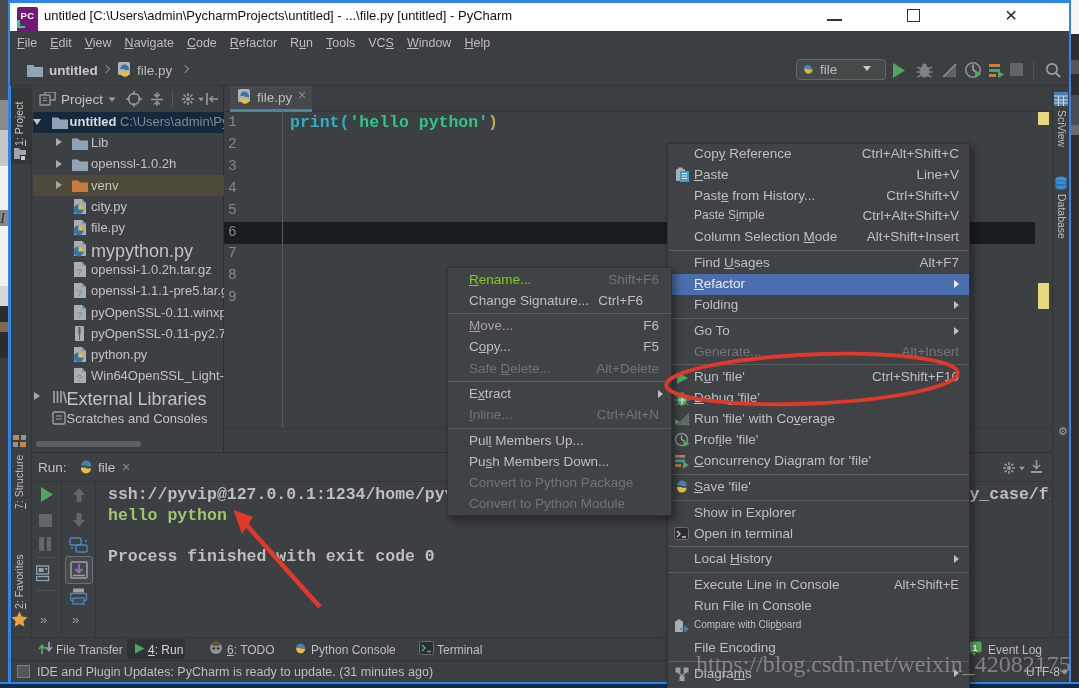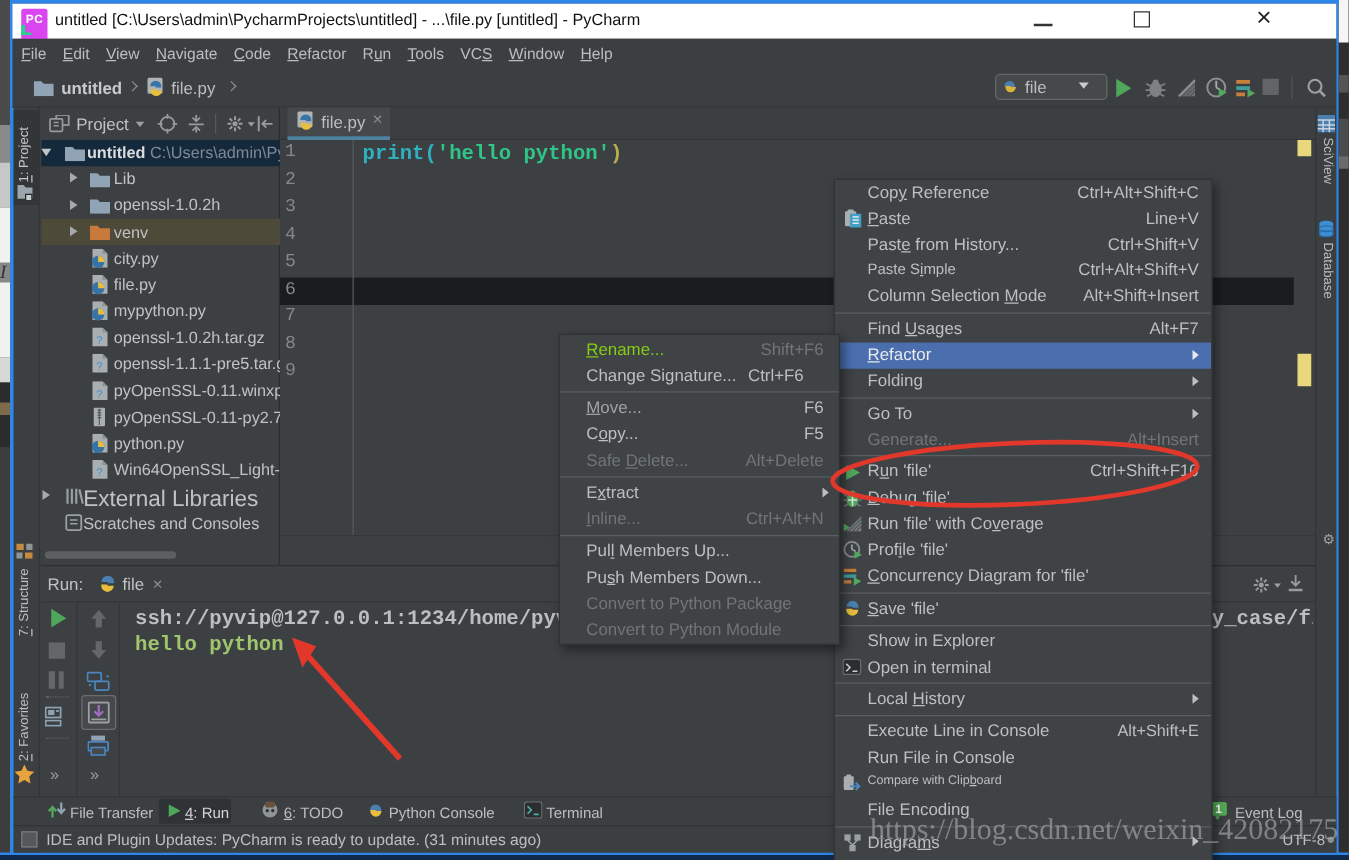--- a/index.html
+++ b/index.html
@@ -28,21 +28,21 @@
 <div class="abs" style="left:1071px;top:60px;width:8px;height:14px;background:#555"></div>
 <div class="abs" style="left:1071px;top:95px;width:8px;height:30px;background:#4a4d4f"></div>
 <div class="abs" style="left:1071px;top:125px;width:8px;height:10px;background:#6a6a6a"></div>
 
 <div class="abs" style="left:8px;top:0;width:1063px;height:2.5px;background:#2e86e8"></div>
 
 <div class="abs" style="left:0;top:682px;width:1079px;height:2px;background:#2e86e8"></div>
 <div class="abs" style="left:0;top:684px;width:1079px;height:4px;background:#12294a"></div>
 
 <div class="abs" style="left:10px;top:2.5px;width:1058.5px;height:28.5px;background:#fff"></div>
-<div class="abs" style="left:17px;top:7px;width:21px;height:31px;background:#d946ef;border-radius:2px">
+<div class="abs" style="left:17px;top:7px;width:21px;height:31px;background:#701a75;border-radius:2px">
  <div class="abs" style="left:0px;top:13px;width:2.5px;height:8px;background:#21d789"></div>
  <div class="abs" style="left:0px;top:18.5px;width:8px;height:2.5px;background:#21d789"></div>
  <div class="abs" style="left:3.5px;top:3px;color:#fff;font:bold 9.5px 'Liberation Sans',sans-serif;letter-spacing:0.5px">PC</div>
 </div>
 <div class="abs" style="left:44px;top:8px;color:#111;font-size:13px;white-space:pre">untitled [C:\Users\admin\PycharmProjects\untitled] - ...\file.py [untitled] - PyCharm</div>
 <div class="abs" style="left:827px;top:19px;width:15px;height:1.6px;background:#333"></div>
 <div class="abs" style="left:907px;top:9px;width:13px;height:13px;border:1.6px solid #333"></div>
 <div class="abs" style="left:1005px;top:3px;color:#222;font-size:21px;font-weight:400">×</div>
 
 <div class="abs" style="left:10px;top:31px;width:1058.5px;height:25px;background:#3c3f41"></div>
@@ -190,21 +190,21 @@
  <circle cx="6.5" cy="10.5" r="5" fill="#3674a8"></circle>
       <path d="M6.5 5.5 a5 5 0 0 1 5 5 h-5 z" fill="#e8bf3c"></path>
 </svg>
     <div class="abs" style="left:58.5px;top:133.9px;font-size:13px;color:#c0c2c4;white-space:nowrap">file.py</div>
     <svg class="abs" style="left:39px;top:155.10500000000002px" width="16" height="16">
  <path d="M2 0 h8 l4 4 v11 h-12 z" fill="#a9aeb1"></path>
       <path d="M10 0 l4 4 h-4 z" fill="#8c9194"></path>
  <circle cx="6.5" cy="10.5" r="5" fill="#3674a8"></circle>
       <path d="M6.5 5.5 a5 5 0 0 1 5 5 h-5 z" fill="#e8bf3c"></path>
 </svg>
-    <div class="abs" style="left:58.5px;top:155.1px;font-size:13px;color:#c0c2c4;white-space:nowrap">mypython.py</div>
+    <div class="abs" style="left:58.5px;top:155.1px;font-size:18px;color:#c0c2c4;white-space:nowrap">mypython.py</div>
     <svg class="abs" style="left:39px;top:176.275px" width="16" height="16">
  <path d="M2 0 h8 l4 4 v11 h-12 z" fill="#a9aeb1"></path>
       <path d="M10 0 l4 4 h-4 z" fill="#8c9194"></path>
  <text x="5" y="13" font-size="9" fill="#3b8eda" font-family="Liberation Sans">?</text>
 </svg>
     <div class="abs" style="left:58.5px;top:176.3px;font-size:13px;color:#c0c2c4;white-space:nowrap">openssl-1.0.2h.tar.gz</div>
     <svg class="abs" style="left:39px;top:197.44500000000002px" width="16" height="16">
  <path d="M2 0 h8 l4 4 v11 h-12 z" fill="#a9aeb1"></path>
       <path d="M10 0 l4 4 h-4 z" fill="#8c9194"></path>
  <text x="5" y="13" font-size="9" fill="#3b8eda" font-family="Liberation Sans">?</text>
@@ -356,20 +356,21 @@
 <svg class="abs" style="left:70px;top:588px" width="18" height="17">
  <rect x="3" y="0.5" width="11" height="4" fill="#8fa3b5"></rect>
  <rect x="0.5" y="5.5" width="16" height="7" rx="1" fill="none" stroke="#4a86c0" stroke-width="1.5"></rect>
  <rect x="3" y="10" width="11" height="6" fill="#45494b" stroke="#4a86c0" stroke-width="1.3"></rect>
 </svg>
 <div class="abs" style="left:72px;top:612px;color:#9b9ea0;font-size:13px">»</div>
 
 <div class="abs" style="left:95px;top:482px;width:955px;height:155px;overflow:hidden">
  <div class="abs mono" style="left:13px;top:3px;font-size:16.5px;font-weight:bold;color:#bcbec0;white-space:pre">ssh://pyvip@127.0.0.1:1234/home/pyvip/py_case/venv/bin/python3.6 -u /home/pyvip/py_xyczy_case/file.py</div>
  <div class="abs mono" style="left:13px;top:23.8px;font-size:16.5px;font-weight:bold;color:#9fc66d;white-space:pre">hello python</div>
+ <div class="abs mono" style="left:13px;top:65.4px;font-size:16.5px;font-weight:bold;color:#bcbec0;white-space:pre">Process finished with exit code 0</div>
 </div>
 
 <div class="abs" style="left:10.5px;top:637px;width:1058px;height:23px;background:#3c3f41;border-top:1px solid #323537"></div>
 <svg class="abs" style="left:38px;top:641px" width="15" height="14">
  <path d="M4 13 V5 M1 8 l3 -3.5 3 3.5" stroke="#52a85e" stroke-width="1.8" fill="none"></path>
  <path d="M11 1 v8 M8 6 l3 3.5 3 -3.5" stroke="#8fa3b5" stroke-width="1.8" fill="none"></path>
 </svg>
 <div class="abs" style="left:56px;top:643px;color:#bcbec0;font-size:12px">File Transfer</div>
 <div class="abs" style="left:127px;top:639px;width:58px;height:20px;background:#303335;border-radius:2px"></div>
 <svg class="abs" style="left:133px;top:642px" width="13" height="13">

